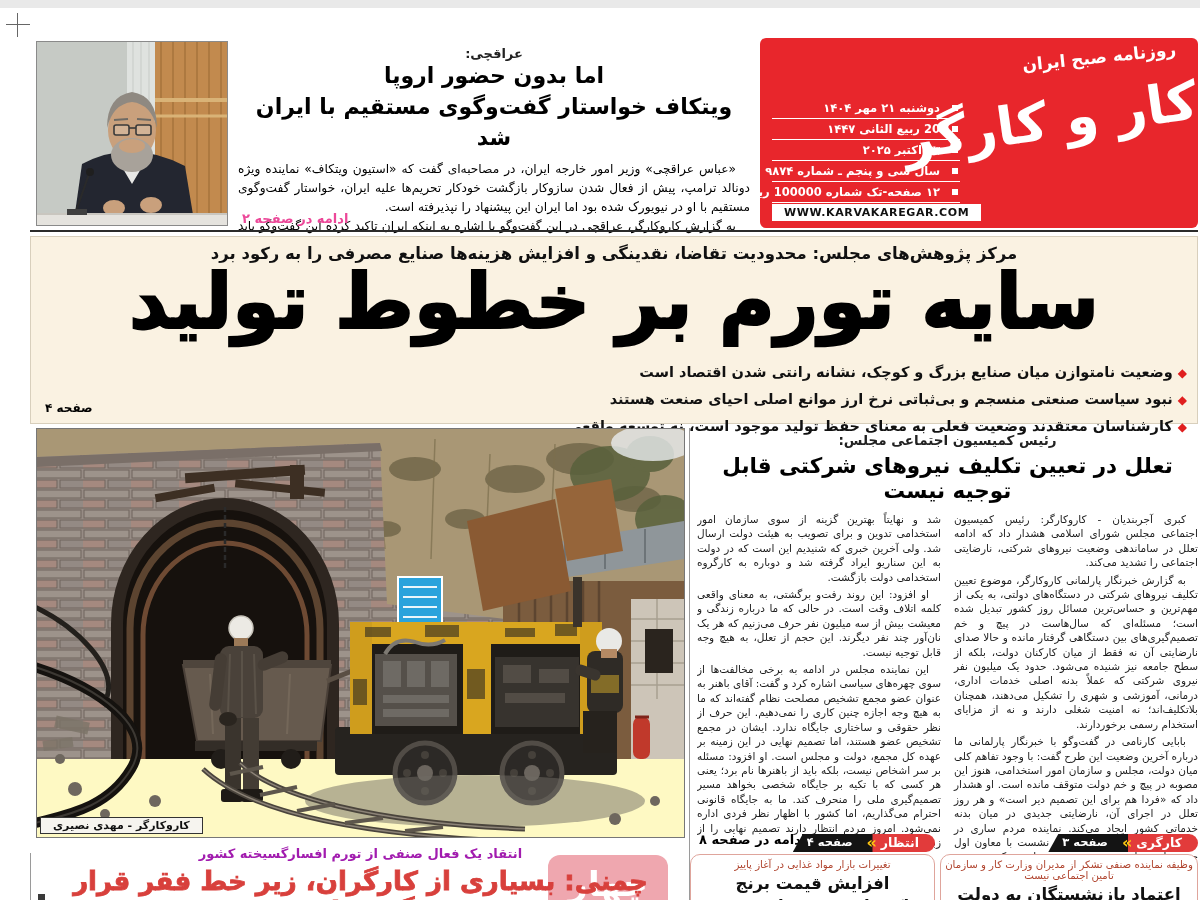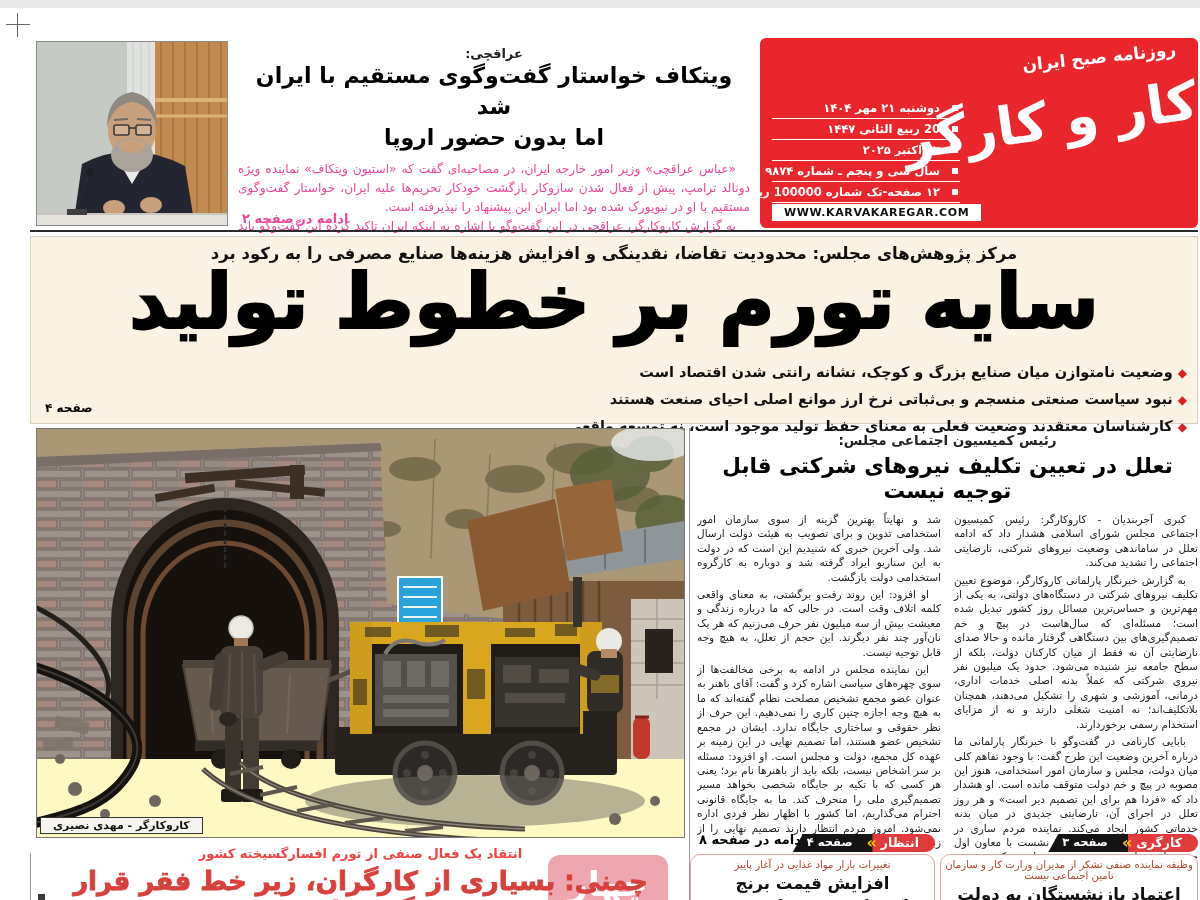--- a/index.html
+++ b/index.html
@@ -15,21 +15,21 @@
   .cropmark-h { left:6px; top:16px; width:24px; height:1px; background:#666; }
   .cropmark-v { left:17px; top:5px; width:1px; height:24px; background:#666; }
 
   
   #portrait { left:36px; top:33px; width:192px; height:185px; border:1px solid #8a8a8a; background:#c3c7c2; overflow:hidden; }
 
   
   #top-article { left:238px; top:38px; width:512px; height:180px; }
   .ta-kicker { text-align:center; font-size:13px; font-weight:bold; color:#222; }
   .ta-headline { text-align:center; font-size:22px; font-weight:bold; color:#000; line-height:1.4; letter-spacing:-0.3px; }
-  .ta-body { margin-top:7px; font-size:12.2px; line-height:1.56; text-align:justify; color:#ec4899; }
+  .ta-body { margin-top:7px; font-size:12.2px; line-height:1.56; text-align:justify; color:#000000; }
   .ta-body p { text-indent:14px; }
   .ta-more { position:absolute; left:4px; bottom:0; font-size:13px; font-weight:bold; color:#ec4899; }
 
   
   #masthead { left:760px; top:30px; width:438px; height:190px; background:#e8262c; border-radius:6px; overflow:hidden; }
   .mh-tagline { position:absolute; top:9px; left:16px; right:auto; color:#fff; font-size:17px; font-weight:bold;
                 transform:rotate(-6deg); direction:rtl; }
   .mh-logo { position:absolute; top:52px; left:8px; width:270px; color:#fff; font-size:53px; font-weight:bold;
              transform:rotate(-8deg); text-align:center; letter-spacing:-2px; line-height:1.1; white-space:nowrap; }
   
@@ -59,21 +59,21 @@
   #photo { left:36px; top:420px; width:649px; height:410px; border:1px solid #777; overflow:hidden; background:#fef9c3; }
   .photo-credit { position:absolute; left:3px; bottom:3px; background:#f6f4ef; border:1px solid #333;
                   font-size:11px; font-weight:bold; color:#111; padding:1px 12px; }
 
   
   #vdiv { left:689px; top:420px; width:1px; height:480px; background:#9a9a9a; }
   #vdiv2 { left:30px; top:845px; width:1px; height:55px; background:#9a9a9a; }
 
   
   #photo-story { left:36px; top:838px; width:649px; height:62px; }
-  .ps-kicker { text-align:center; font-size:13px; font-weight:bold; color:#ef4444; }
+  .ps-kicker { text-align:center; font-size:13px; font-weight:bold; color:#a21caf; }
   .ps-headline { position:relative; z-index:2; text-align:center; font-size:26px; font-weight:bold; color:#d8403c;
                  margin-top:5px; -webkit-text-stroke:0.8px #d8403c; letter-spacing:-0.5px; }
   .ps-corner { position:absolute; z-index:1; left:512px; top:9px; width:120px; height:60px; background:#efa7af;
                border-radius:12px; color:#fff; font-size:34px; font-weight:bold; text-align:center; line-height:58px;
                overflow:hidden; }
   .ps-mark { position:absolute; left:2px; top:48px; width:7px; height:9px; background:#3a3a3a; }
 
   
   #social { left:697px; top:424px; width:501px; height:420px; }
   .so-kicker { text-align:center; font-size:13.5px; font-weight:bold; color:#222; }
@@ -143,22 +143,22 @@
       <line y1="172" x2="192" y2="172" stroke="#c9c6bf" stroke-width="2"></line>
       <line x1="40" y1="172" x2="54" y2="132" stroke="#2a2a2a" stroke-width="2"></line>
       <circle cx="55" cy="130" r="4" fill="#1f1f1f"></circle>
       <rect x="32" y="167" width="20" height="6" fill="#3f3f3f"></rect>
     </svg>
   </div>
 
   <div class="abs" id="top-article">
     <div class="ta-kicker">عراقچی:</div>
     <div class="ta-headline">
+      <div>اما بدون حضور اروپا</div>
       <div>ویتکاف خواستار گفت‌وگوی مستقیم با ایران شد</div>
-      <div>اما بدون حضور اروپا</div>
     </div>
     <div class="ta-body">
       <p>«عباس عراقچی» وزیر امور خارجه ایران، در مصاحبه‌ای گفت که «استیون ویتکاف» نماینده ویژه دونالد ترامپ، پیش از فعال شدن سازوکار بازگشت خودکار تحریم‌ها علیه ایران، خواستار گفت‌وگوی مستقیم با او در نیویورک شده بود اما ایران این پیشنهاد را نپذیرفته است.</p>
       <p>به گزارش کاروکارگر، عراقچی در این گفت‌وگو با اشاره به اینکه ایران تاکید کرده این گفت‌وگو باید با حضور سه کشور اروپایی و رافائل گروسی، مدیرکل آژانس بین‌المللی انرژی اتمی برگزار شود، اضافه کرده که ویتکاف به همین دلیل از حضور در نشست خودداری کرده است.</p>
     </div>
     <div class="ta-more">ادامه در صفحه ۲</div>
   </div>
 
   <div class="abs" id="masthead">
     <div class="mh-tagline">روزنامه صبح ایران</div>

